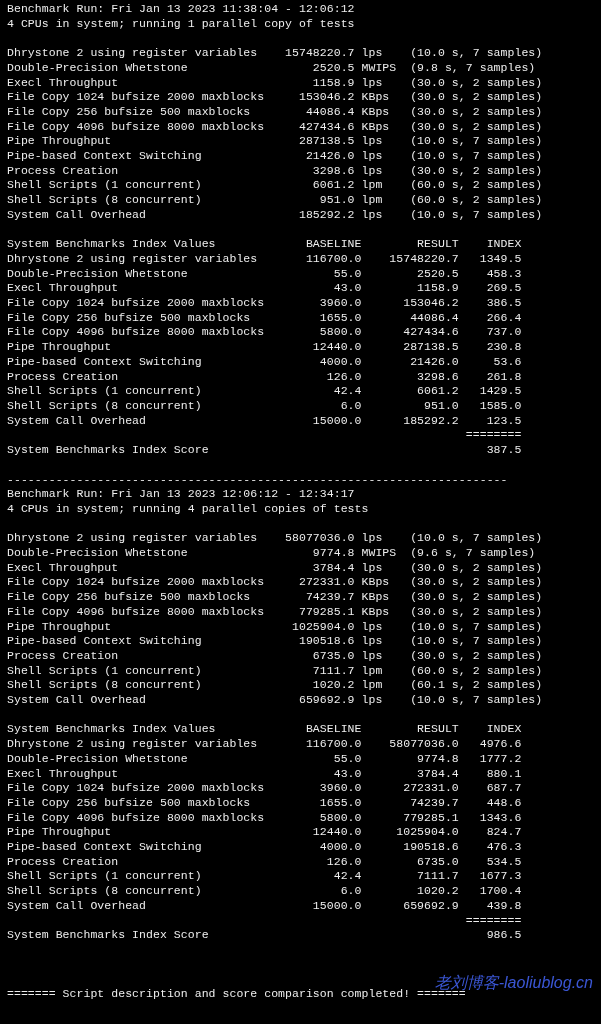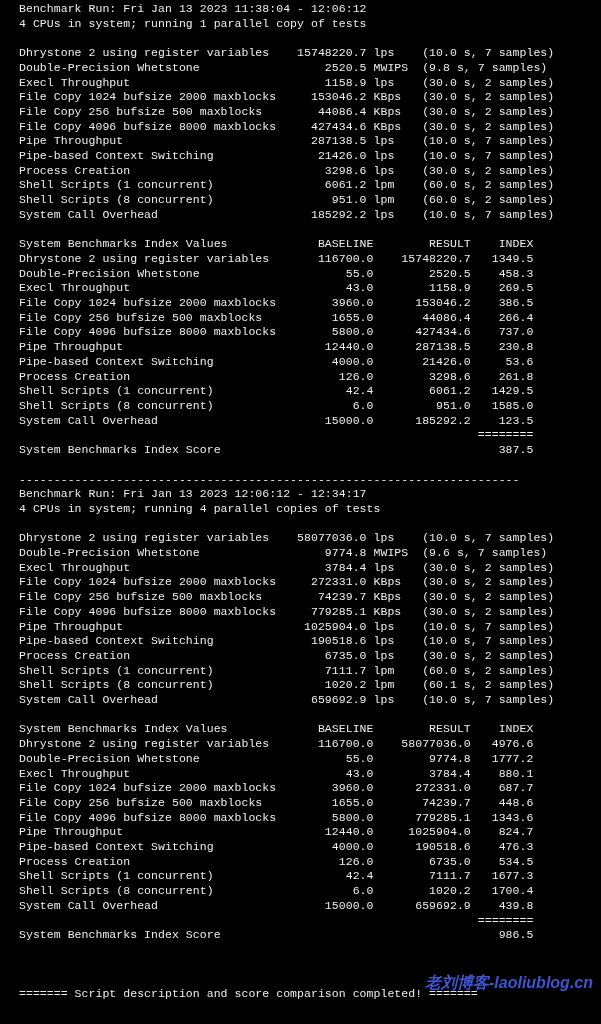--- a/index.html
+++ b/index.html
@@ -11,30 +11,30 @@
     height: 1024px;
     overflow: hidden;
   }
   pre {
     font-family: "Courier New", monospace;
     font-size: 11.5px;
     line-height: 14.7px;
     letter-spacing: 0.05px;
     white-space: pre;
     margin: 0;
-    padding: 2px 4px 0 19px;
+    padding: 2px 4px 0 7px;
   }
   .watermark {
     position: absolute;
     bottom: 30px;
     right: 8px;
     color: #3a56d4;
     font-family: Arial, "Microsoft YaHei", sans-serif;
     font-size: 16px;
-    font-weight: bold;
+    font-weight: normal;
     font-style: italic;
     text-shadow: 0 0 2px #000;
   }
 </style>
 </head>
 <body>
 
 <pre id="out">Benchmark Run: Fri Jan 13 2023 11:38:04 - 12:06:12
 4 CPUs in system; running 1 parallel copy of tests
 

